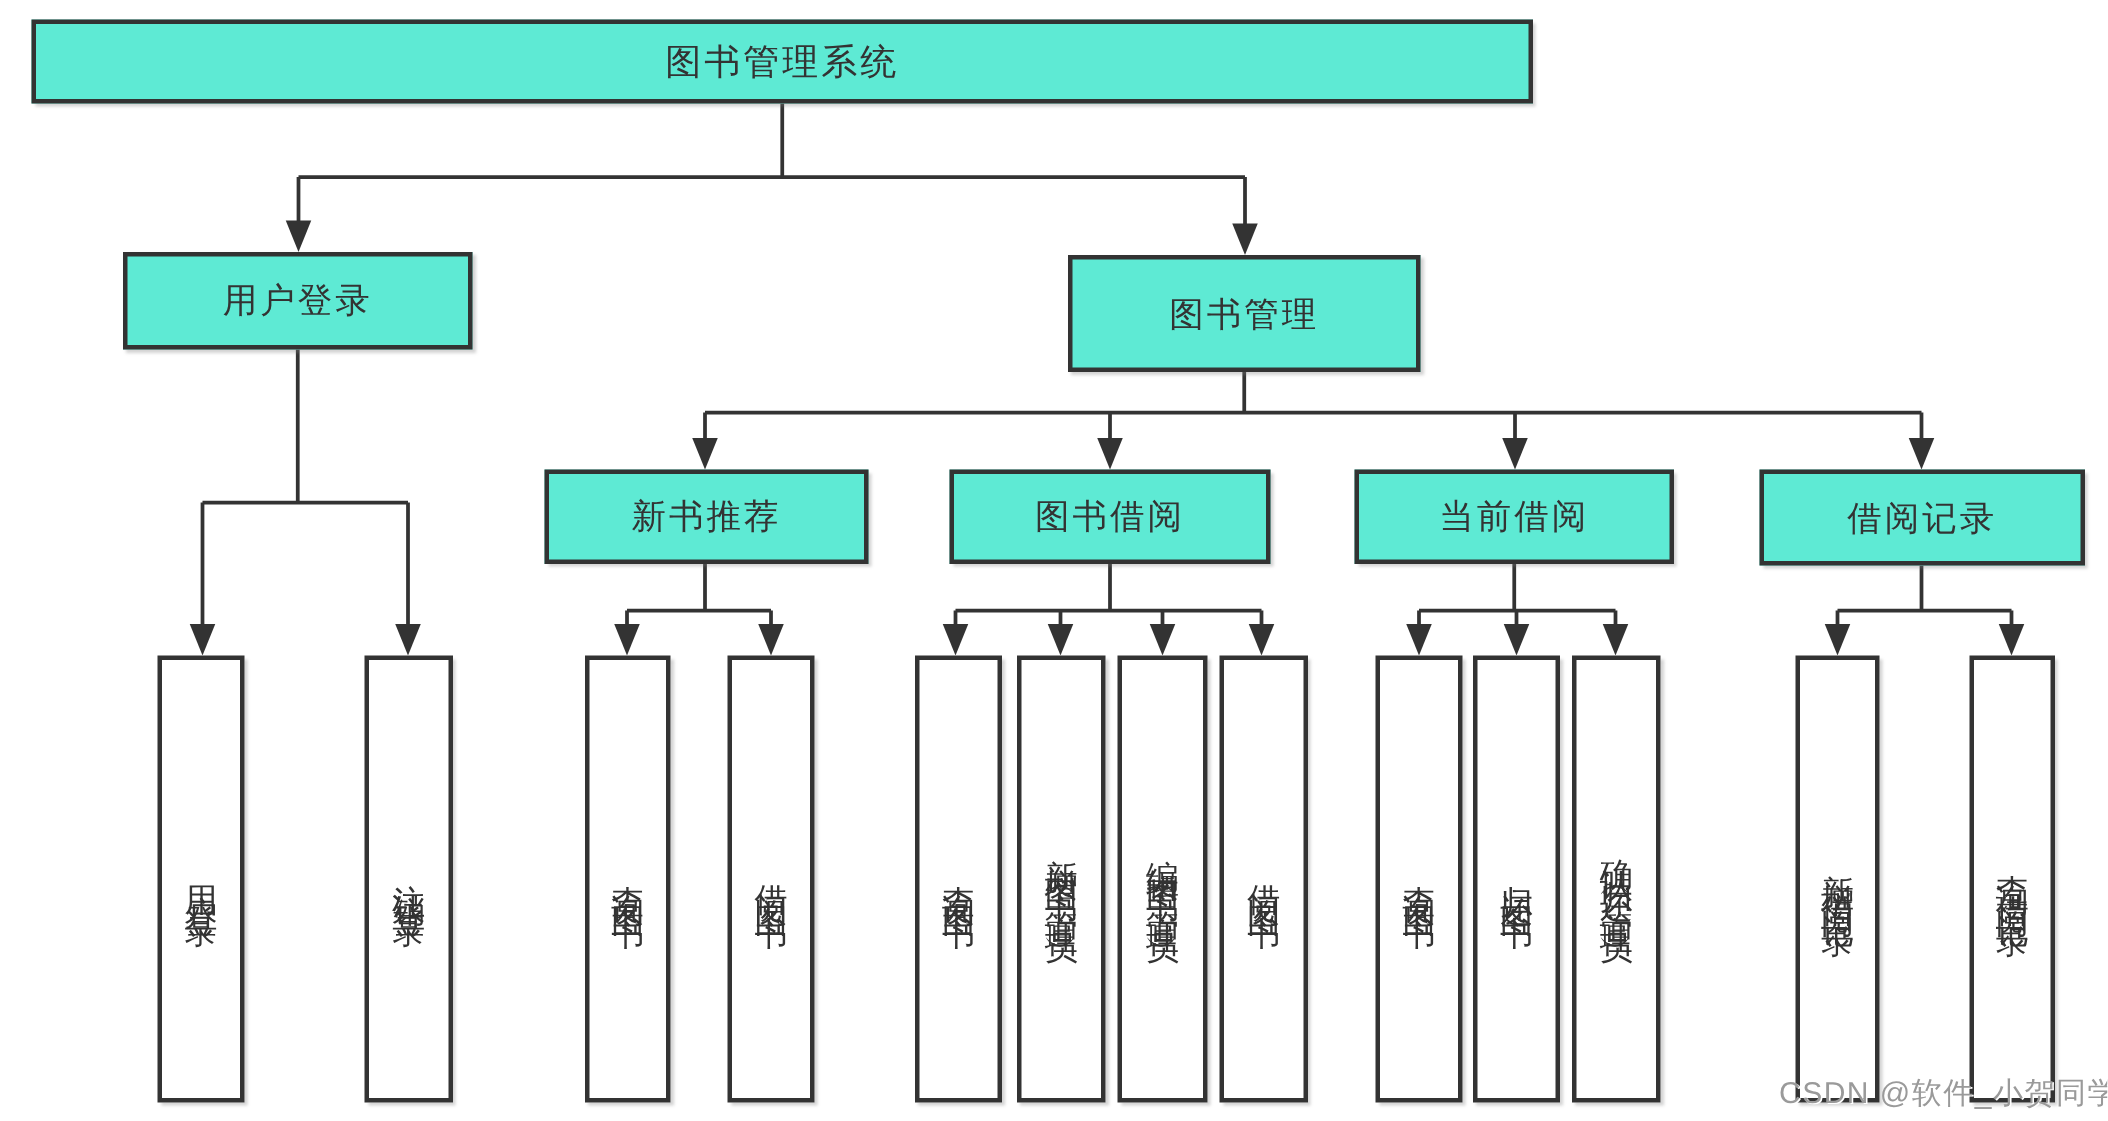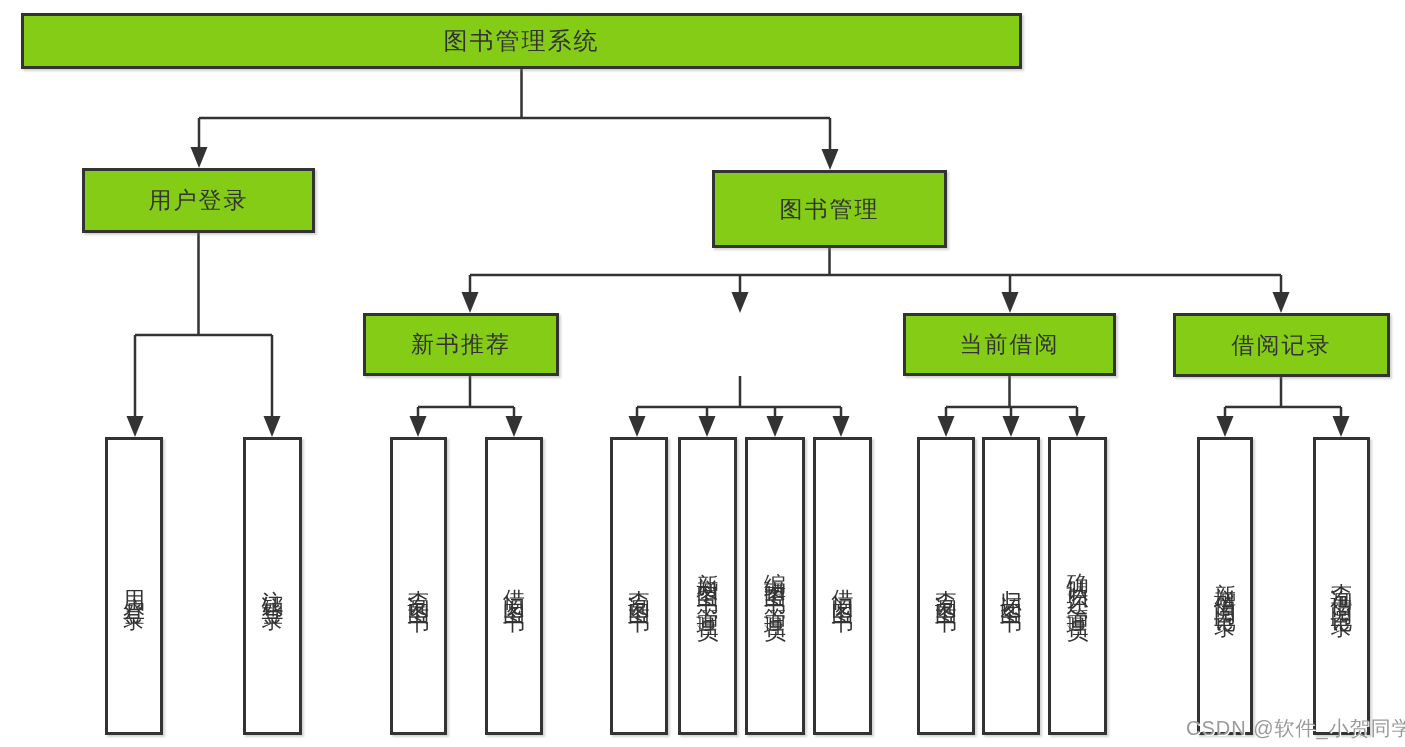--- a/index.html
+++ b/index.html
@@ -13,21 +13,21 @@
   }
   #wires {
     position: absolute;
     left: 0; top: 0;
     width: 1405px; height: 747px;
   }
   .hbox {
     position: absolute;
     box-sizing: border-box;
     border: 3px solid #333333;
-    background: #84cc16;
+    background: #5eead4;
     color: #333333;
     display: flex;
     align-items: center;
     justify-content: center;
     font-size: 23px;
     letter-spacing: 2px;
     box-shadow: 2px 2px 2px rgba(130,130,130,0.35);
     z-index: 2;
   }
   .hbox.title { font-size: 24px; }
@@ -103,21 +103,22 @@
       <polygon points="1225,437 1216.5,416 1233.5,416"></polygon>
       <polygon points="1341,437 1332.5,416 1349.5,416"></polygon>
     </g>
   </svg>
 
   <div class="hbox title" style="left:21px; top:13px; width:1001px; height:56px;">图书管理系统</div>
 
   <div class="hbox" style="left:82px; top:168px; width:233px; height:65px;">用户登录</div>
   <div class="hbox" style="left:712px; top:170px; width:235px; height:78px;">图书管理</div>
 
-  <div class="hbox" style="left:363px; top:313px; width:196px; height:63px;">新书推荐</div>
+  <div class="hbox" style="left:363px; top:313px; width:216px; height:63px;">新书推荐</div>
+  <div class="hbox" style="left:633px; top:313px; width:214px; height:63px;">图书借阅</div>
   <div class="hbox" style="left:1173px; top:313px; width:217px; height:64px;">借阅记录</div>
   <div class="hbox" style="left:903px; top:313px; width:213px; height:63px;">当前借阅</div>
 
   <div class="vbox" style="left:105px; top:437px; width:58px; height:298px;">用户登录</div>
   <div class="vbox" style="left:243px; top:437px; width:59px; height:298px;">注销登录</div>
 
   <div class="vbox" style="left:390px; top:437px; width:57px; height:298px;">查询图书</div>
   <div class="vbox" style="left:485px; top:437px; width:58px; height:298px;">借阅图书</div>
 
   <div class="vbox" style="left:610px; top:437px; width:58px; height:298px;">查询图书</div>

